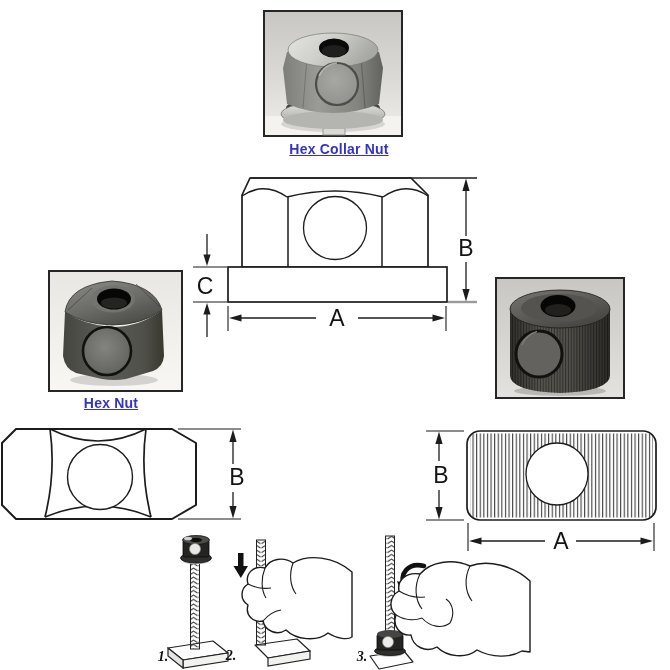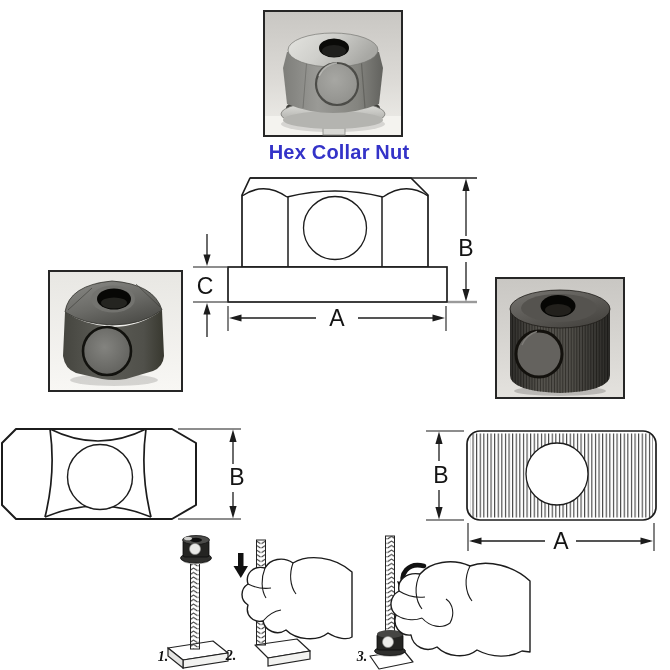--- a/index.html
+++ b/index.html
@@ -1,21 +1,21 @@
 <!DOCTYPE html>
 <html style="--label-blue: #3433c8;"><head>
 <meta charset="utf-8">
 <style>
   html,body{margin:0;padding:0;background:#fff;}
   .canvas{position:relative;width:670px;height:670px;background:#ffffff;overflow:hidden;
           font-family:"Liberation Sans",sans-serif;}
   .photo{position:absolute;margin:0;border:2px solid #262626;background:#fff;box-sizing:border-box;}
   .photo svg{display:block;width:100%;height:100%;}
-  .plabel{position:absolute;text-align:center;font-weight:bold;font-size:20px;
-          color:var(--label-blue,#3433c8);letter-spacing:.2px;white-space:nowrap;}
+  .plabel{position:absolute;text-align:center;font-weight:bold;font-size:14px;
+          color:var(--label-blue,#3433c8);letter-spacing:.2px;white-space:nowrap;text-decoration:underline;}
   .abs{position:absolute;}
   svg{overflow:visible;}
   .ln{stroke:#1c1c1c;fill:none;}
   .dimtxt{font-family:"Liberation Sans",sans-serif;font-size:23px;fill:#141414;}
   .steptxt{font-family:"Liberation Serif",serif;font-size:14px;font-style:italic;font-weight:bold;fill:#101010;}
   .hand{fill:#ffffff;stroke:#1c1c1c;stroke-width:1.4;stroke-linejoin:round;}
   .handline{fill:none;stroke:#1c1c1c;stroke-width:1.1;}
 </style>
 </head>
 <body>
@@ -143,20 +143,21 @@
       <path d="M15,40 L13,84 Q15,97 26,101 L52,107 Q64,109 76,107 L103,99 Q113,95 114,84 L112,38 Q90,55 62,55 Q34,53 15,40 Z" fill="url(#p2body)"></path>
       <path d="M15,40 Q19,13 62,9 Q104,12 112,38 Q92,53 62,53 Q33,52 15,40 Z" fill="url(#p2top)" stroke="#2e2e2a" stroke-width=".8"></path>
       <path d="M18,38 L42,16 M86,12 L110,35" stroke="#3a3a36" stroke-width="1" opacity=".6" fill="none"></path>
       <ellipse cx="63" cy="27" rx="22" ry="13.5" fill="#73736f"></ellipse>
       <ellipse cx="64" cy="27" rx="17" ry="10.5" fill="#070705"></ellipse>
       <ellipse cx="64" cy="31" rx="13" ry="5.5" fill="#242420"></ellipse>
       <circle cx="57" cy="79" r="24" fill="url(#p2hole)" stroke="#12120e" stroke-width="2.6"></circle>
       <path d="M37,71 A24,24 0 0 1 55,55.5" fill="none" stroke="#8888840" stroke-width="1.5" stroke-opacity=".5"></path>
     </svg>
   </figure>
+  <div class="plabel" style="left:35px;top:395px;width:152px">Hex Nut</div>
 
   <figure class="photo" style="left:495px;top:277px;width:130px;height:122px">
     <svg viewBox="0 0 126 118">
       <defs>
         <linearGradient id="p3bg" x1="0" y1="0" x2="0" y2="1">
           <stop offset="0" stop-color="#c9c7c3"></stop>
             <stop offset="1" stop-color="#e4e2de"></stop>
         </linearGradient>
         <linearGradient id="p3shade" x1="0" y1="0" x2="1" y2="0">
           <stop offset="0" stop-color="#000" stop-opacity=".45"></stop>

